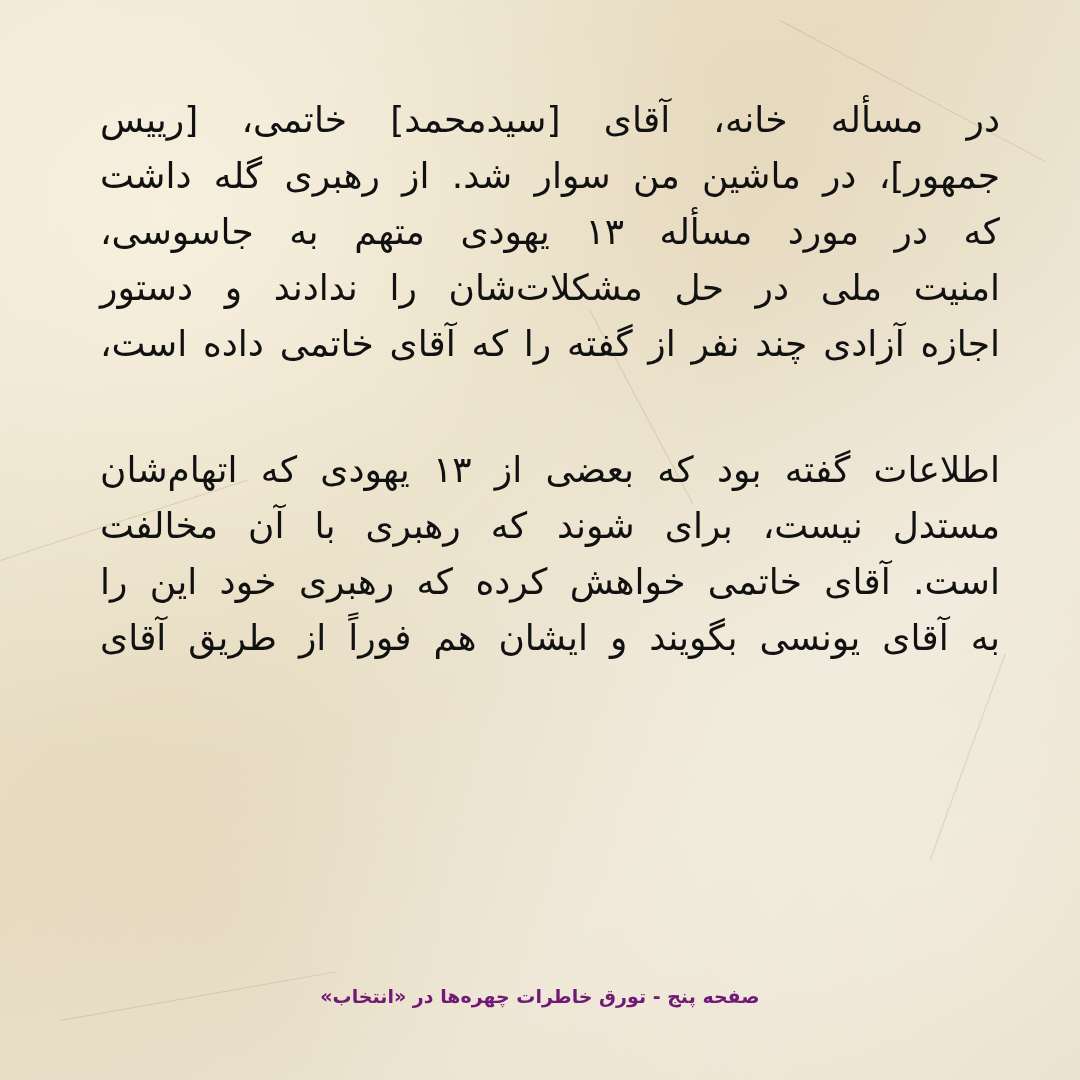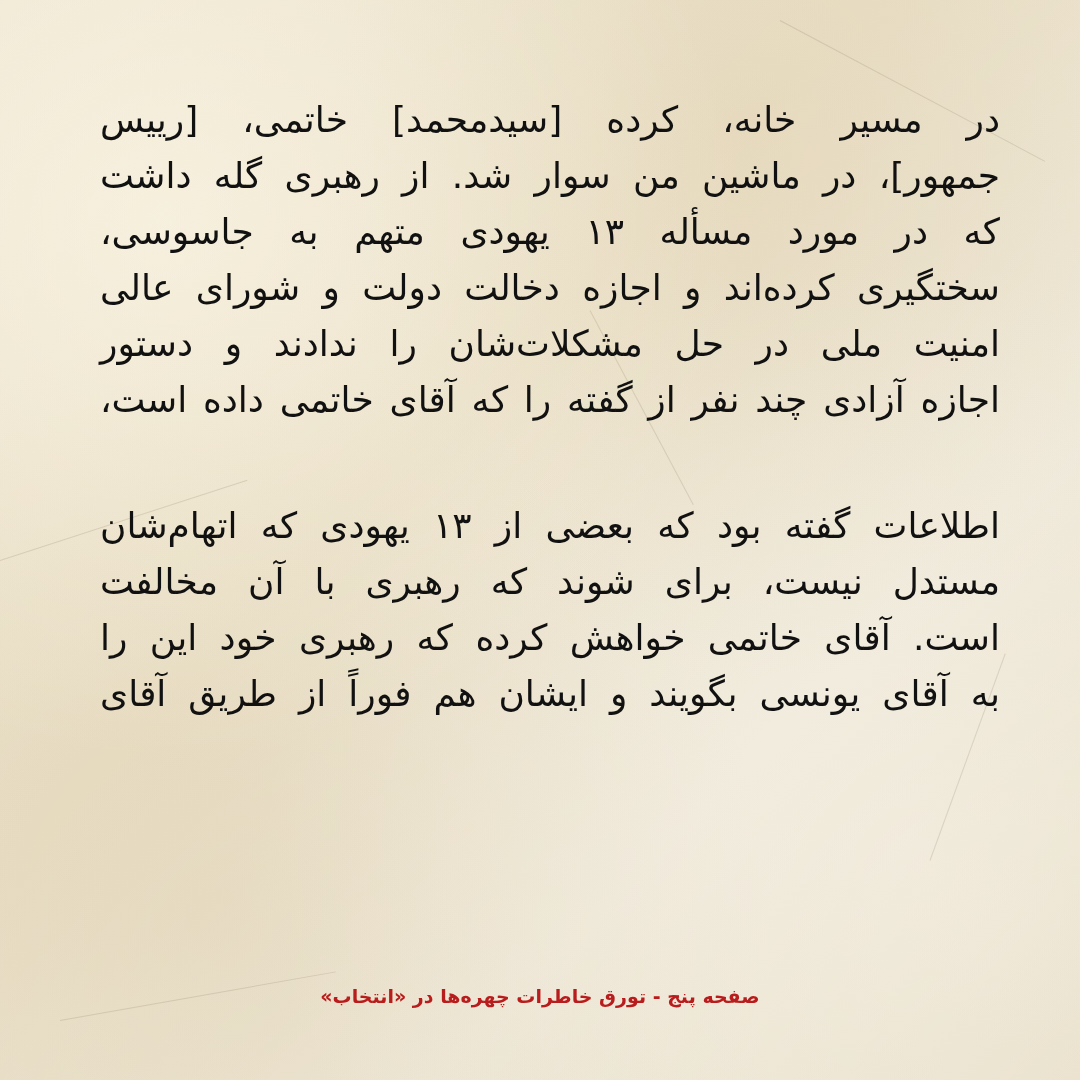--- a/index.html
+++ b/index.html
@@ -56,38 +56,37 @@
     .footer {
       position: absolute;
       left: 0;
       right: 0;
       top: 985px;
       text-align: center;
       direction: rtl;
       font-family: "DejaVu Sans", sans-serif;
       font-size: 19px;
       font-weight: bold;
-      color: #b91c1c;
+      color: #701a75;
     }
   </style>
 </head>
 <body>
 
 <div class="crack" style="left:0;top:560px;width:260px;transform:rotate(-18deg);"></div>
 <div class="crack" style="left:590px;top:310px;width:220px;transform:rotate(62deg);"></div>
 <div class="crack" style="left:780px;top:20px;width:300px;transform:rotate(28deg);"></div>
 <div class="crack" style="left:930px;top:860px;width:220px;transform:rotate(-70deg);"></div>
 <div class="crack" style="left:60px;top:1020px;width:280px;transform:rotate(-10deg);"></div>
 
 <main class="page">
   <p class="para">
-    <span class="line">در مسیر خانه، کرده [سیدمحمد] خاتمی، [رییس</span>
+    <span class="line">در مسأله خانه، آقای [سیدمحمد] خاتمی، [رییس</span>
     <span class="line">جمهور]، در ماشین من سوار شد. از رهبری گله داشت</span>
     <span class="line">که در مورد مسأله ۱۳ یهودی متهم به جاسوسی،</span>
-    <span class="line">سختگیری کرده‌اند و اجازه دخالت دولت و شورای عالی</span>
     <span class="line">امنیت ملی در حل مشکلات‌شان را ندادند و دستور</span>
     <span class="line">اجازه آزادی چند نفر از گفته را که آقای خاتمی داده است،</span>
   </p>
   <div class="gap"></div>
   <p class="para">
     <span class="line">اطلاعات گفته بود که بعضی از ۱۳ یهودی که اتهام‌شان</span>
     <span class="line">مستدل نیست، برای شوند که رهبری با آن مخالفت</span>
     <span class="line">است. آقای خاتمی خواهش کرده که رهبری خود این را</span>
     <span class="line">به آقای یونسی بگویند و ایشان هم فوراً از طریق آقای</span>
   </p>

